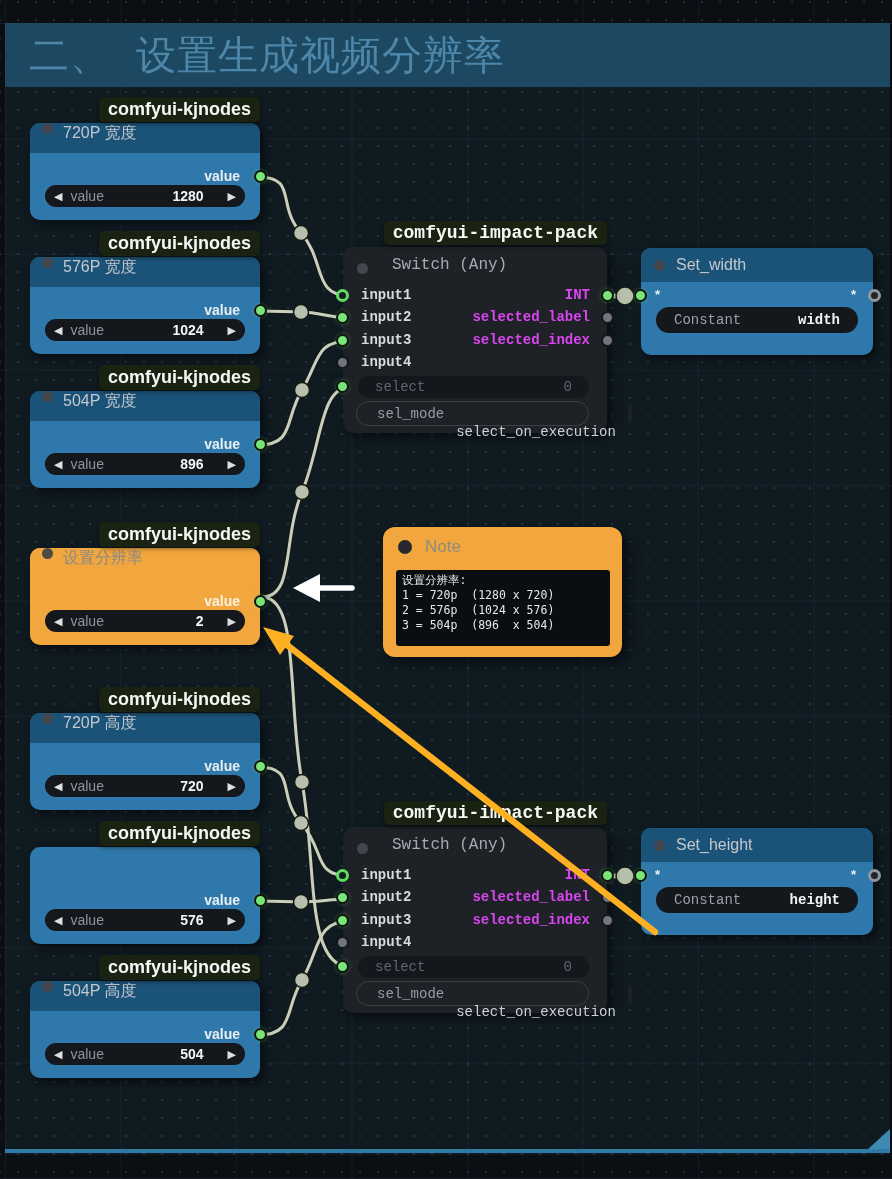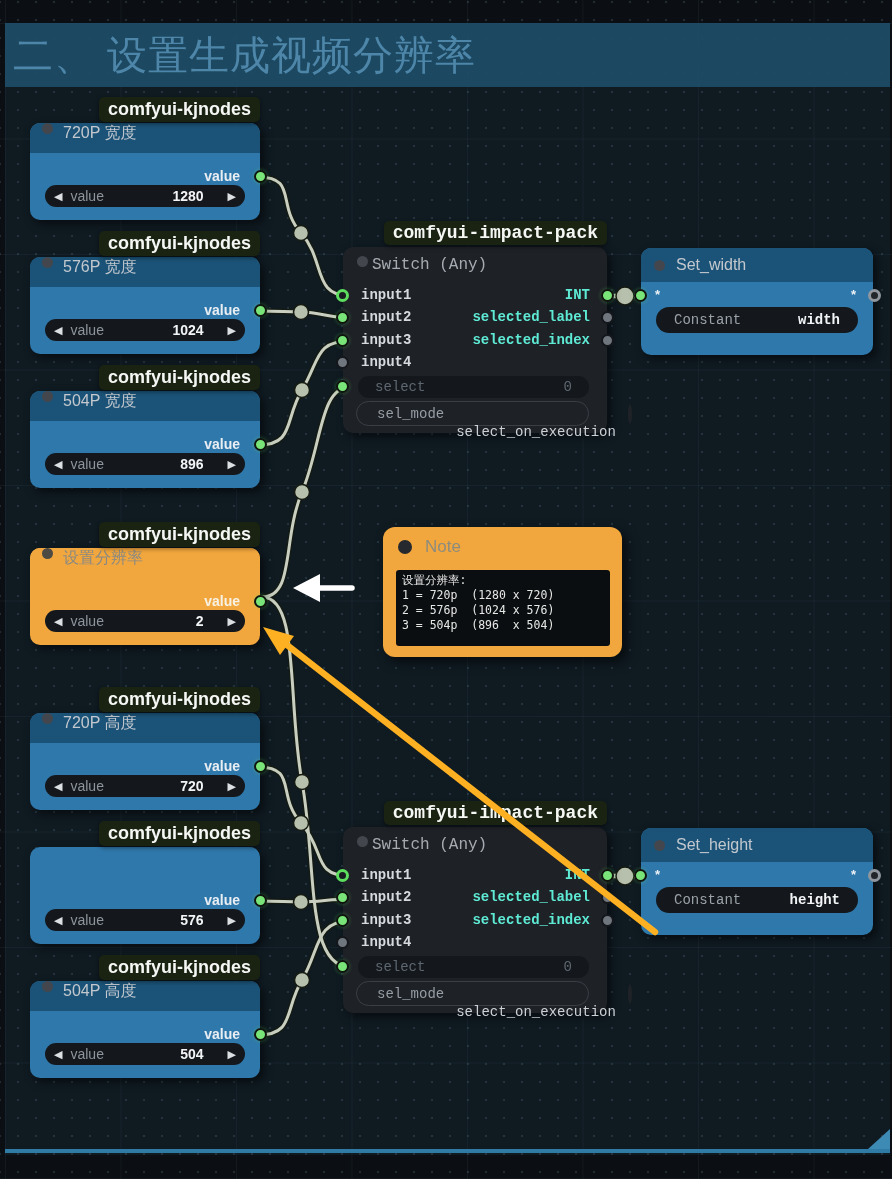--- a/index.html
+++ b/index.html
@@ -8,21 +8,21 @@
     background-color:#0b0e12;
     background-image:
       radial-gradient(circle, rgba(150,180,205,0.17) 1px, transparent 1.6px),
       linear-gradient(to right, rgba(130,170,200,0.07) 1px, transparent 1px),
       linear-gradient(to bottom, rgba(130,170,200,0.07) 1px, transparent 1px);
     background-size:18px 18px, 115.5px 115.5px, 115.5px 115.5px;
     background-position:9px 11px, 5px 23px, 5px 23px;}
   
   .group{position:absolute;left:5px;top:23px;width:885px;height:1132px;background:rgba(44,105,140,0.13);z-index:1;}
   .group-titlebar{position:absolute;left:0;top:0;width:100%;height:64px;background:rgba(30,78,104,0.9);display:flex;align-items:center;}
-  .group-title{font-size:40px;color:#4d86a8;padding-left:8px;white-space:nowrap;letter-spacing:1px;}
+  .group-title{font-size:40px;color:#4d86a8;padding-left:24px;white-space:nowrap;letter-spacing:1px;font-family:Liberation Mono, monospace;}
   .group-bottomline{position:absolute;left:0;top:1126px;width:100%;height:4px;background:#2f7ba6;}
   .group-resize{position:absolute;right:0;top:1106px;width:0;height:0;border-style:solid;border-width:0 0 20px 22px;border-color:transparent transparent #3d8ab5 transparent;}
   
   svg.layer{position:absolute;left:0;top:0;pointer-events:none;}
   #wires{z-index:10;}
   #arrows{z-index:40;}
   .wu{fill:none;stroke:#161b12;stroke-width:5.5;stroke-linecap:round;}
   .wo{fill:none;stroke:#c8cfc0;stroke-width:3;stroke-linecap:round;}
   .rr{fill:#b7c0ac;stroke:#171b12;stroke-width:1.5;}
   
@@ -42,24 +42,24 @@
   .vnode.orange .hdot{background:#4c4a43;}
   .vnode.orange .ntitle{color:#8b8a80;}
   .outlabel{position:absolute;right:20px;top:45px;font-size:14px;font-weight:bold;color:#e9eef3;}
   .vnode.orange .outlabel{color:#f7f2e3;}
   .outdot{right:-7px;top:47px;}
   .vwidget{position:absolute;left:15px;right:15px;top:62px;height:22px;border-radius:11px;background:#14181d;display:flex;align-items:center;padding:0 9px;gap:8px;color:#8d949c;font-size:14px;}
   .vwidget .val{margin-left:auto;margin-right:16px;color:#f2f4f6;font-weight:bold;}
   .vwidget .arr{color:#dde0e3;font-size:11px;}
   
   .sw{position:absolute;width:264px;height:186px;border-radius:10px;background:#1e2126;box-shadow:4px 4px 10px rgba(0,0,0,.5);z-index:20;font-family:Liberation Mono, monospace;}
-  .sw .head{display:flex;align-items:flex-start;gap:4px;padding:9px 14px 0;}
+  .sw .head{display:flex;align-items:flex-end;gap:24px;padding:9px 14px 0;}
   .sw .ntitle{color:#a6abb2;}
   .ilabel{position:absolute;left:18px;font-size:14px;font-weight:bold;color:#d6dade;}
-  .olabel{position:absolute;right:17px;font-size:14px;font-weight:bold;color:#5eead4;}
+  .olabel{position:absolute;right:17px;font-size:14px;font-weight:bold;color:#d946ef;}
   .selwidget{position:absolute;left:15px;right:18px;top:129px;height:22px;border-radius:11px;background:#14181d;display:flex;align-items:center;justify-content:space-between;padding:0 17px;color:#5e6770;font-size:14px;}
   .modewidget{position:absolute;left:13px;right:18px;top:154px;height:25px;border-radius:13px;border:1.5px solid #3a3f46;display:flex;align-items:center;box-sizing:border-box;padding:0 5px 0 20px;font-size:14px;gap:12px;}
   .modewidget .mlabel{color:#969da5;}
   .modewidget .mval{color:#ccd1d7;margin-top:36px;}
   .modewidget .toggle{margin-left:auto;width:16px;height:16px;border-radius:50%;background:#363b41;border:2px solid #1f2328;}
   
   .setn{position:absolute;width:232px;height:107px;border-radius:10px;background:#2f78ab;box-shadow:4px 4px 10px rgba(0,0,0,.5);z-index:20;}
   .setn .head{height:34px;border-radius:10px 10px 0 0;background:#1b5378;display:flex;align-items:center;gap:11px;padding:0 13px;}
   .star{position:absolute;top:39px;font-size:13px;font-weight:bold;color:#eef2f6;}
   .setwidget{position:absolute;left:15px;right:15px;top:59px;height:26px;border-radius:13px;background:#14181d;display:flex;align-items:center;justify-content:space-between;padding:0 18px;font-size:14px;font-family:Liberation Mono, monospace;}

